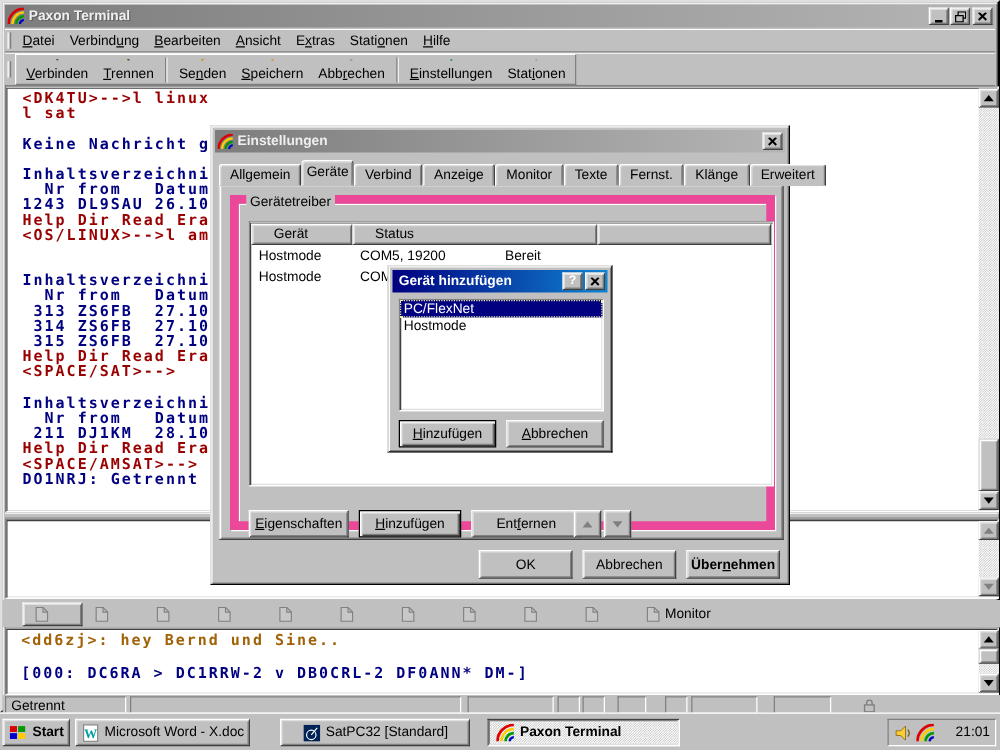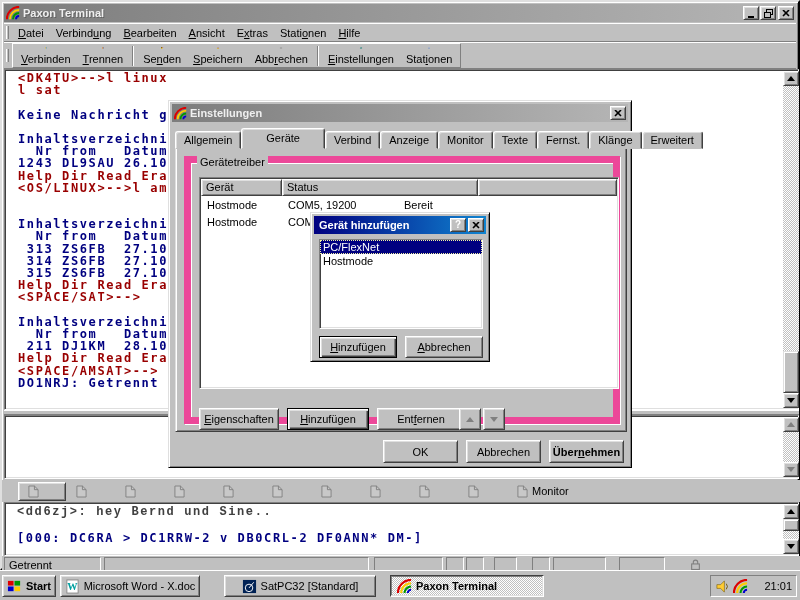--- a/index.html
+++ b/index.html
@@ -57,21 +57,21 @@
             border-left:1px solid #808080; border-right:1px solid #fff; }
 
   
   .termfont { font-family:"DejaVu Sans Mono","Liberation Mono",monospace;
               font-weight:bold; font-size:12px; letter-spacing:1.6px; white-space:pre; }
   #rxarea   { position:absolute; left:2px; top:67px; width:795px; height:341px; background:#fff; }
   #rxtext   { position:absolute; left:13px; top:2px; right:18px; bottom:1px; overflow:hidden; }
   .tline { position:relative; height:12.2px; line-height:12.2px; }
   .c-red   { color:#990000; }
   .c-blue  { color:#000080; }
-  .c-green { color:#404040;font-family:Liberation Mono, monospace; }
+  .c-green { color:#a16207; }
   .c-cursor{ color:#404040; }
 
   #splitter { position:absolute; left:2px; top:408px; width:795px; height:5px; background:#c0c0c0;
               box-shadow: inset 0 1px 0 #fff, inset 0 -1px 0 #808080; }
   #txarea { position:absolute; left:2px; top:413px; width:795px; height:64px; background:#fff; }
 
   
   .sb { position:absolute; width:16px; }
   .sbtn { position:absolute; left:0; width:16px; height:15px; }
   .sb-track { position:absolute; left:0; width:16px; }
@@ -140,32 +140,32 @@
   .dlg-title.inactive { background:linear-gradient(90deg,#7d7d7d,#b5b5b5); color:#efefef; }
   .dlg-title.active   { background:linear-gradient(90deg,#000080,#1084d0); }
   .dlg-title .ttext { flex:1; margin-left:3px; }
 
   
   #tabstrip { position:absolute; left:6px; top:25px; height:22px; display:flex; align-items:flex-end; z-index:3; }
   .tab { height:18px; line-height:16px; padding:0 8px; background:#c0c0c0; position:relative;
          border:1px solid; border-color:#fff #404040 #c0c0c0 #fff;
          box-shadow: inset 1px 1px 0 #dfdfdf, inset -1px 0 0 #808080;
          border-radius:3px 3px 0 0; margin-bottom:-1px; }
-  .tab.active { height:21px; line-height:19px; padding:0 24px; z-index:5; }
+  .tab.active { height:21px; line-height:19px; padding:0 3px; z-index:5; }
   #tabpage { position:absolute; left:6px; top:46px; width:452px; height:285px;
              border:1px solid; border-color:#dfdfdf #404040 #404040 #dfdfdf;
              box-shadow: inset 1px 1px 0 #fff, inset -1px -1px 0 #808080; z-index:2; }
   #groupbox { position:absolute; left:8px; top:8px; width:436px; height:268px;
               border:7px solid #ec4899; box-shadow:1px 1px 0 #fff, inset 1px 1px 0 #fff; }
   #groupbox .glabel { position:absolute; left:6px; top:-7px; background:#c0c0c0; padding:0 3px; }
 
   
   #devtable { position:absolute; left:8px; top:14px; width:420px; height:212px; background:#fff; }
   #devtable .hdr { position:absolute; left:1px; top:1px; right:1px; height:17px; display:flex; }
-  .th { height:17px; padding:1px 4px; background:#c0c0c0;
+  .th { height:17px; padding:1px 17px; background:#c0c0c0;
         border:1px solid; border-color:#fff #404040 #404040 #fff;
         box-shadow: inset 1px 1px 0 #dfdfdf, inset -1px -1px 0 #808080; }
   .th1{width:81px;} .th2{width:116px;} .th3{width:196px;} .th4{flex:1;}
   .trow { position:absolute; left:2px; right:2px; height:16px; display:flex; }
   .td { padding:1px 5px; } .td1{width:81px;} .td2{width:116px;} .td3{width:196px;}
 
   
   .gbtn { position:absolute; top:245px; height:22px; }
   #btn-eig { left:8px;  width:80px; }
   #btn-hin { left:96px; width:82px; }

